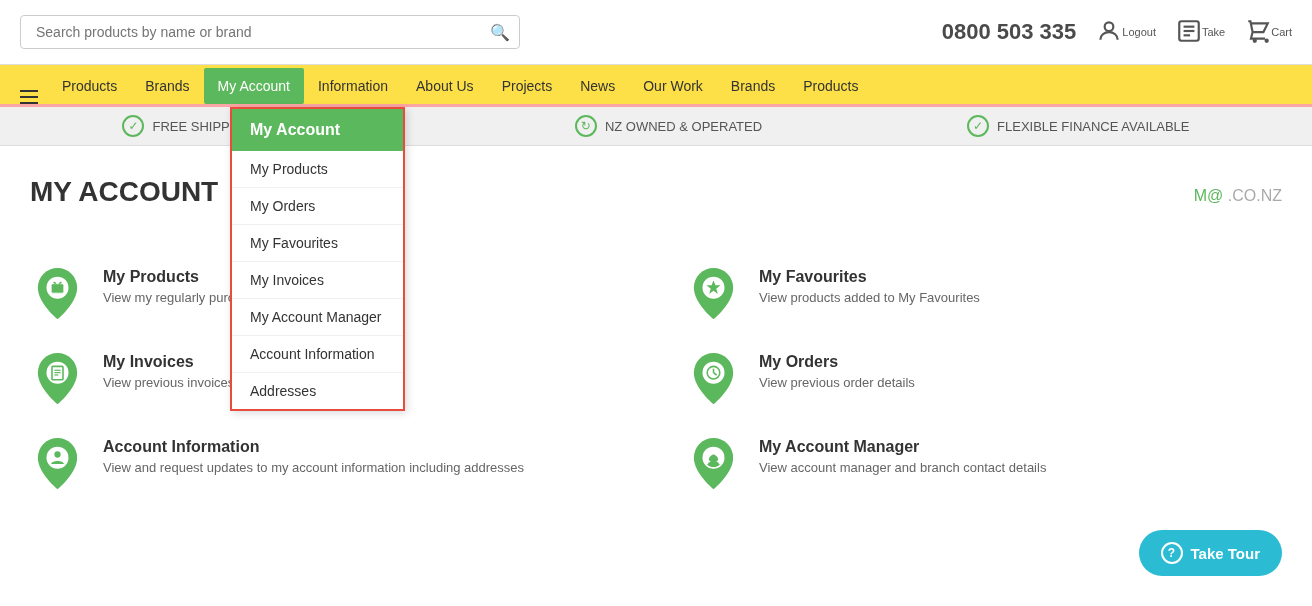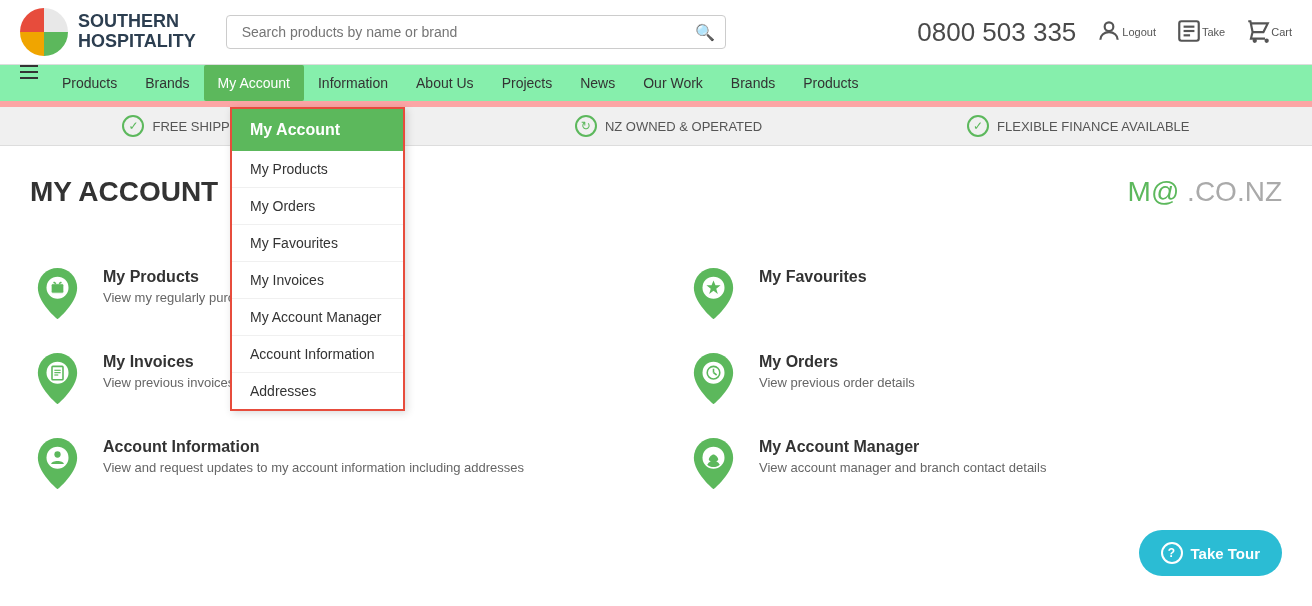--- a/index.html
+++ b/index.html
@@ -9,27 +9,27 @@
     .header { display: flex; align-items: center; padding: 10px 20px; border-bottom: 1px solid #ddd; height: 65px; }
     .logo { display: flex; align-items: center; margin-right: 30px; }
     .logo-circle { width: 48px; height: 48px; border-radius: 50%; background: conic-gradient(#e8e8e8 0deg 90deg, #5cb85c 90deg 180deg, #f0a500 180deg 270deg, #e74c3c 270deg 360deg); margin-right: 10px; }
     .logo-text { display: flex; flex-direction: column; font-weight: bold; font-size: 18px; color: #333; line-height: 1.1; }
     .logo-text span:first-child { color: #2c3e50; }
     .logo-text span:last-child { color: #2c3e50; }
     .search-bar { flex: 1; max-width: 500px; position: relative; margin-right: auto; }
     .search-bar input { width: 100%; padding: 8px 40px 8px 15px; border: 1px solid #ccc; border-radius: 4px; font-size: 14px; color: #737373; }
     .search-bar .search-icon { position: absolute; right: 10px; top: 50%; transform: translateY(-50%); color: #999; font-size: 16px; }
     .header-right { display: flex; align-items: center; gap: 20px; margin-left: 20px; }
-    .phone-number { font-size: 26px; font-weight: normal; color: #4a4a4a; }
+    .phone-number { font-size: 22px; font-weight: bold; color: #4a4a4a; }
     .header-icons { display: flex; gap: 20px; }
     .header-icon { display: flex; align-items: center; font-size: 11px; color: #555; cursor: pointer; }
     .header-icon svg { width: 26px; height: 26px; margin-bottom: 2px; }
 
     
-    .nav { display: flex; align-items: flex-start; padding: 0 20px; background: #86efac; border-bottom: 6px solid #fca5a5; height: 42px; position: relative; }
+    .nav { display: flex; align-items: flex-end; padding: 0 20px; background: #fde047; border-bottom: 3px solid #fca5a5; height: 42px; position: relative; }
     .nav-item { padding: 10px 14px; font-size: 14px; color: #333; cursor: pointer; white-space: nowrap; font-weight: 500; }
     .nav-item.active { background: #5cb85c; color: #fff; border-radius: 2px; }
     .nav-hamburger { display: flex; flex-direction: column; gap: 4px; margin-right: 10px; cursor: pointer; }
     .nav-hamburger span { display: block; width: 18px; height: 2px; background: #333; }
     .nav-products { display: flex; align-items: center; gap: 6px; }
 
     
     .dropdown-wrapper { position: absolute; top: 42px; left: 230px; z-index: 100; }
     .dropdown { background: #fff; border: 2px solid #e74c3c; min-width: 175px; box-shadow: 2px 2px 8px rgba(0,0,0,0.15); }
     .dropdown-header { background: #5cb85c; color: #fff; padding: 12px 18px; font-size: 16px; font-weight: bold; }
@@ -54,27 +54,20 @@
     .account-text p { font-size: 13px; color: #666; }
 
     
     .take-tour { position: fixed; bottom: 30px; right: 30px; background: #2bbcd4; color: #fff; border: none; border-radius: 25px; padding: 12px 22px; font-size: 15px; font-weight: bold; cursor: pointer; display: flex; align-items: center; gap: 8px; }
     .take-tour-icon { width: 22px; height: 22px; border: 2px solid #fff; border-radius: 50%; display: flex; align-items: center; justify-content: center; font-size: 12px; }
   </style>
 </head>
 <body>
 
 <div class="header">
-  <div class="logo">
-    <div class="logo-circle"></div>
-    <div class="logo-text">
-      <span>SOUTHERN</span>
-      <span>HOSPITALITY</span>
-    </div>
-  </div>
   <div class="search-bar">
     <input type="text" placeholder="Search products by name or brand" style="">
     <span class="search-icon">🔍</span>
   </div>
   <div class="header-right">
     <div class="phone-number">0800 503 335</div>
     <div class="header-icons">
       <div class="header-icon">
         <svg viewBox="0 0 24 24" fill="none" stroke="#555" stroke-width="2">
           <circle cx="12" cy="8" r="4"></circle>
@@ -147,21 +140,21 @@
   </div>
   <div class="banner-item">
     <div class="banner-icon">✓</div>
     <span>FLEXIBLE FINANCE AVAILABLE</span>
   </div>
 </div>
 
 <div class="main">
   <div style="display:flex; align-items:baseline; justify-content:space-between;">
     <h1 class="page-title">MY ACCOUNT</h1>
-    <div style="font-size:28px; color:#aaa;">
+    <div style="font-size:16px; color:#aaa;">
       <span style="color:#5cb85c;">M@</span>
       <span>.CO.NZ</span>
     </div>
   </div>
 
   <div class="account-grid">
 
     <div class="account-item">
       <div class="account-icon">
         <svg viewBox="0 0 60 70" xmlns="http://www.w3.org/2000/svg">
@@ -181,20 +174,21 @@
     <div class="account-item">
       <div class="account-icon">
         <svg viewBox="0 0 60 70" xmlns="http://www.w3.org/2000/svg">
           <path d="M30 65 C30 65 5 45 5 25 A25 25 0 0 1 55 25 C55 45 30 65 30 65Z" fill="#5cb85c"></path>
           <circle cx="30" cy="25" r="14" fill="white"></circle>
           <polygon points="30,16 32.5,22 39,22 33.5,26.5 35.5,33 30,29 24.5,33 26.5,26.5 21,22 27.5,22" fill="#5cb85c"></polygon>
         </svg>
       </div>
       <div class="account-text">
         <h3>My Favourites</h3>
+        <p>View products added to My Favourites</p>
       </div>
     </div>
 
     <div class="account-item">
       <div class="account-icon">
         <svg viewBox="0 0 60 70" xmlns="http://www.w3.org/2000/svg">
           <path d="M30 65 C30 65 5 45 5 25 A25 25 0 0 1 55 25 C55 45 30 65 30 65Z" fill="#5cb85c"></path>
           <circle cx="30" cy="25" r="14" fill="white"></circle>
           <rect x="23" y="17" width="14" height="17" rx="1" fill="none" stroke="#5cb85c" stroke-width="2"></rect>
           <line x1="26" y1="22" x2="34" y2="22" stroke="#5cb85c" stroke-width="1.5"></line>

